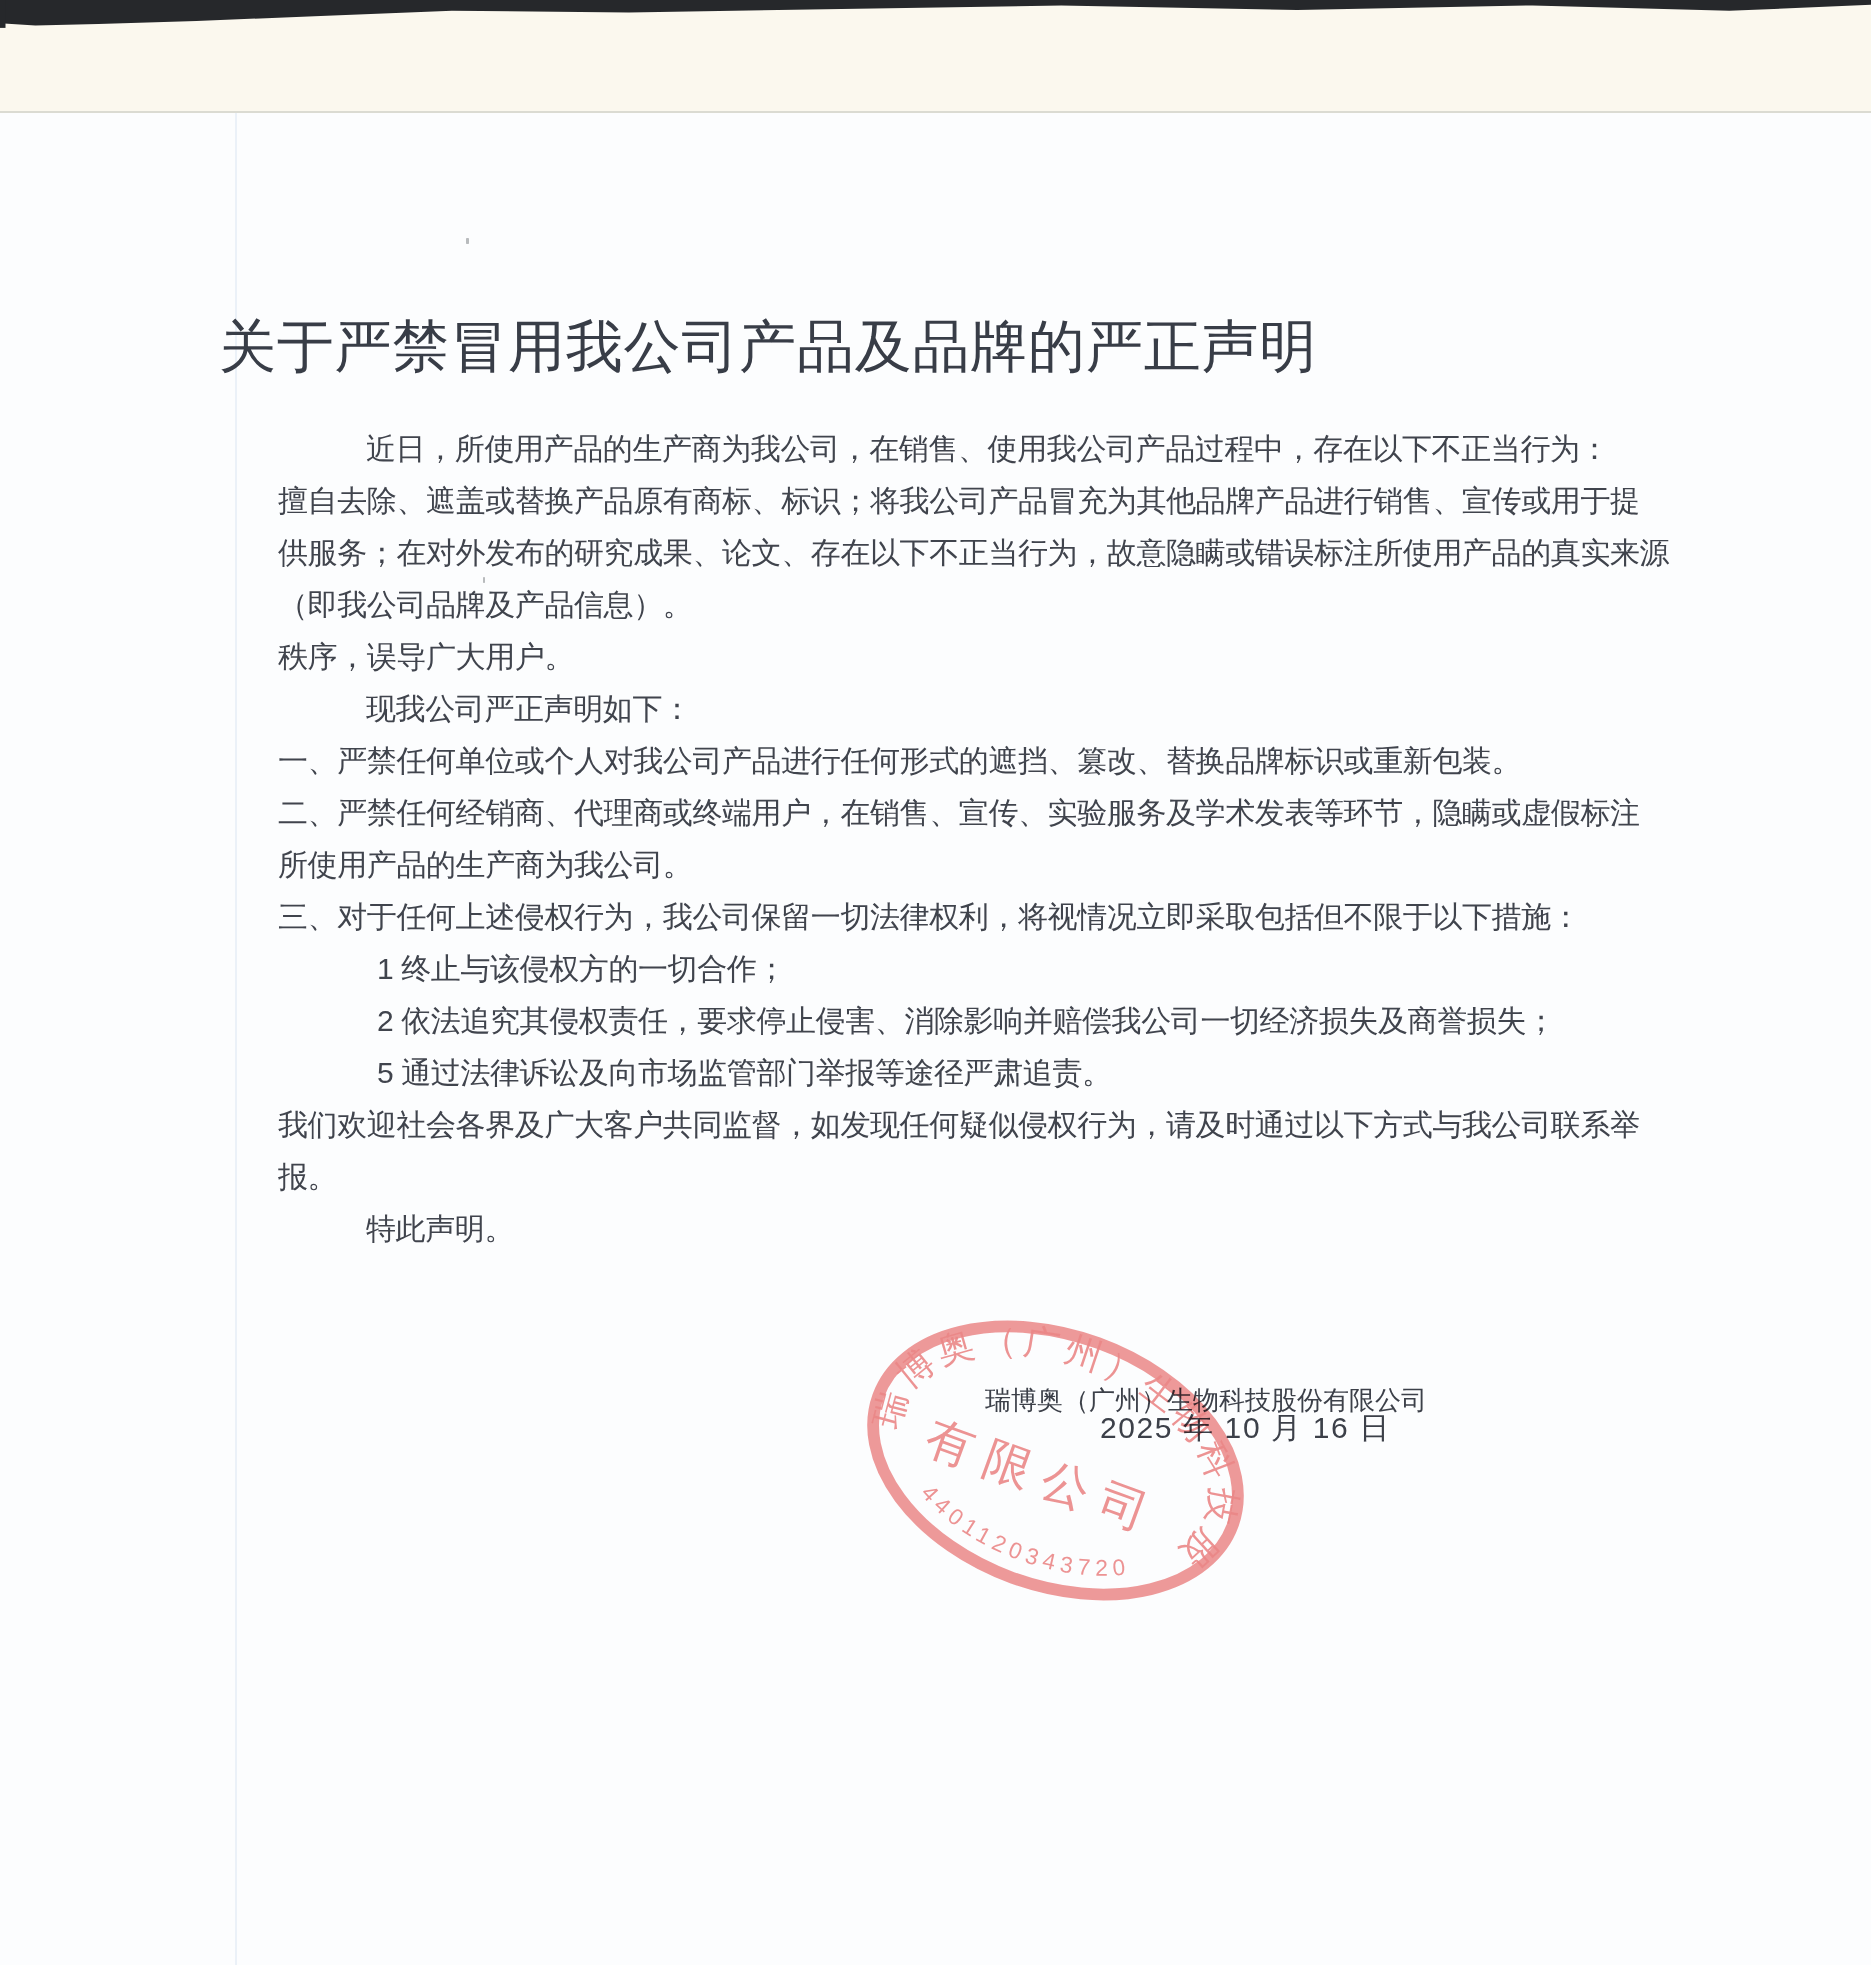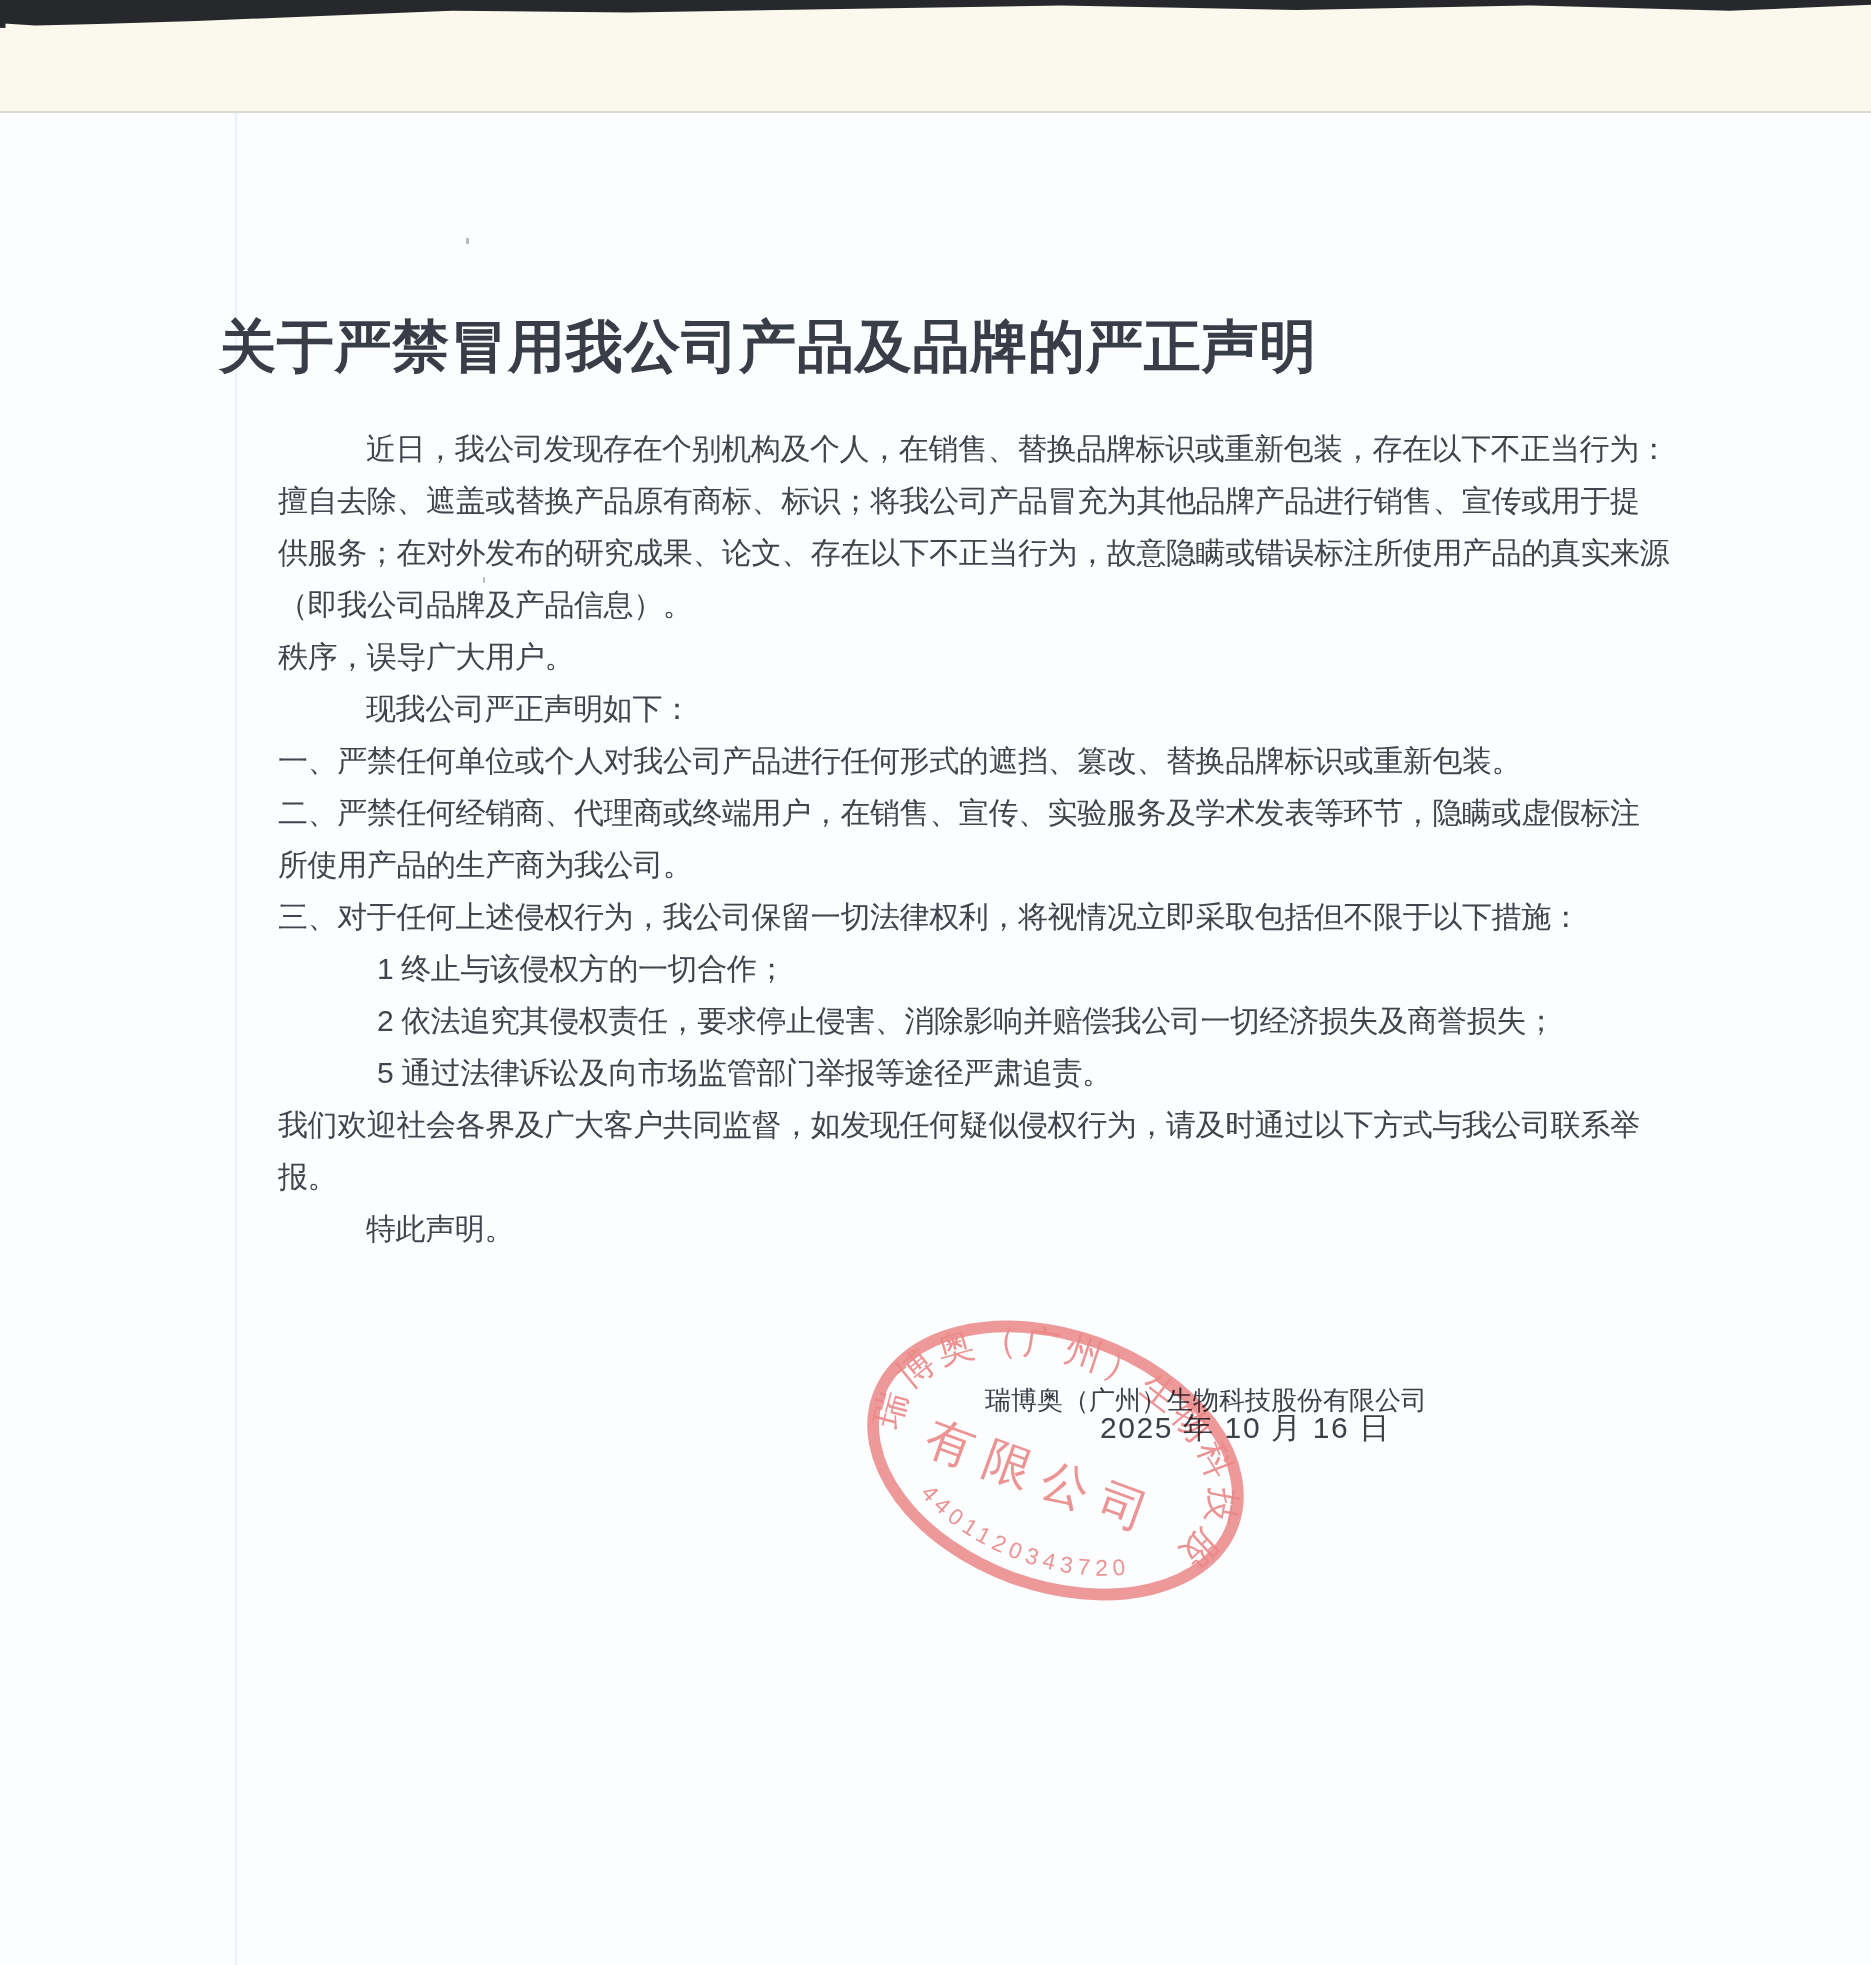--- a/index.html
+++ b/index.html
@@ -26,21 +26,21 @@
   .scan-vline{
     position:absolute;left:235px;top:113px;width:2px;height:2534px;
     background:rgba(150,180,215,0.16);
   }
   .topbar{
     position:absolute;left:0;top:0;width:1872px;height:31px;
   }
   .title{
     position:absolute;left:0;top:307px;width:1536px;
     text-align:center;
-    font-size:57px;line-height:79px;font-weight:700;
+    font-size:57px;line-height:79px;font-weight:400;
     color:#383d47;letter-spacing:0.8px;
     white-space:nowrap;
   }
   .bodytext{
     position:absolute;left:278px;top:423px;width:1344px;
   }
   .line{
     height:52px;line-height:52px;
     font-size:30px;letter-spacing:-0.4px;
     color:#40444d;white-space:nowrap;
@@ -80,21 +80,21 @@
   <div class="scan-vline"></div>
 
   <svg class="topbar" viewBox="0 0 4763 80" preserveAspectRatio="none">
     <polygon fill="#26282b" points="0,0 4763,0 4763,12 4400,28 3900,14 3300,26 2700,14 2100,24 1600,32 1150,28 800,42 500,54 250,62 90,66 0,60"></polygon>
     <rect x="0" y="0" width="14" height="72" fill="#26282b"></rect>
   </svg>
 
   <div class="title">关于严禁冒用我公司产品及品牌的严正声明</div>
 
   <div class="bodytext">
-    <div class="line ind">近日，我公司发现存在个别机构及个人，在销售、替换品牌标识或重新包装，存在以下不正当行为：</div>
+    <div class="line ind">近日，所使用产品的生产商为我公司，在销售、使用我公司产品过程中，存在以下不正当行为：</div>
     <div class="line">擅自去除、遮盖或替换产品原有商标、标识；将我公司产品冒充为其他品牌产品进行销售、宣传或用于提</div>
     <div class="line">供服务；在对外发布的研究成果、论文、存在以下不正当行为，故意隐瞒或错误标注所使用产品的真实来源</div>
     <div class="line">（即我公司品牌及产品信息）。</div>
     <div class="line">秩序，误导广大用户。</div>
     <div class="line ind">现我公司严正声明如下：</div>
     <div class="line">一、严禁任何单位或个人对我公司产品进行任何形式的遮挡、篡改、替换品牌标识或重新包装。</div>
     <div class="line">二、严禁任何经销商、代理商或终端用户，在销售、宣传、实验服务及学术发表等环节，隐瞒或虚假标注</div>
     <div class="line">所使用产品的生产商为我公司。</div>
     <div class="line">三、对于任何上述侵权行为，我公司保留一切法律权利，将视情况立即采取包括但不限于以下措施：</div>
     <div class="line ind-list">1  终止与该侵权方的一切合作；</div>

